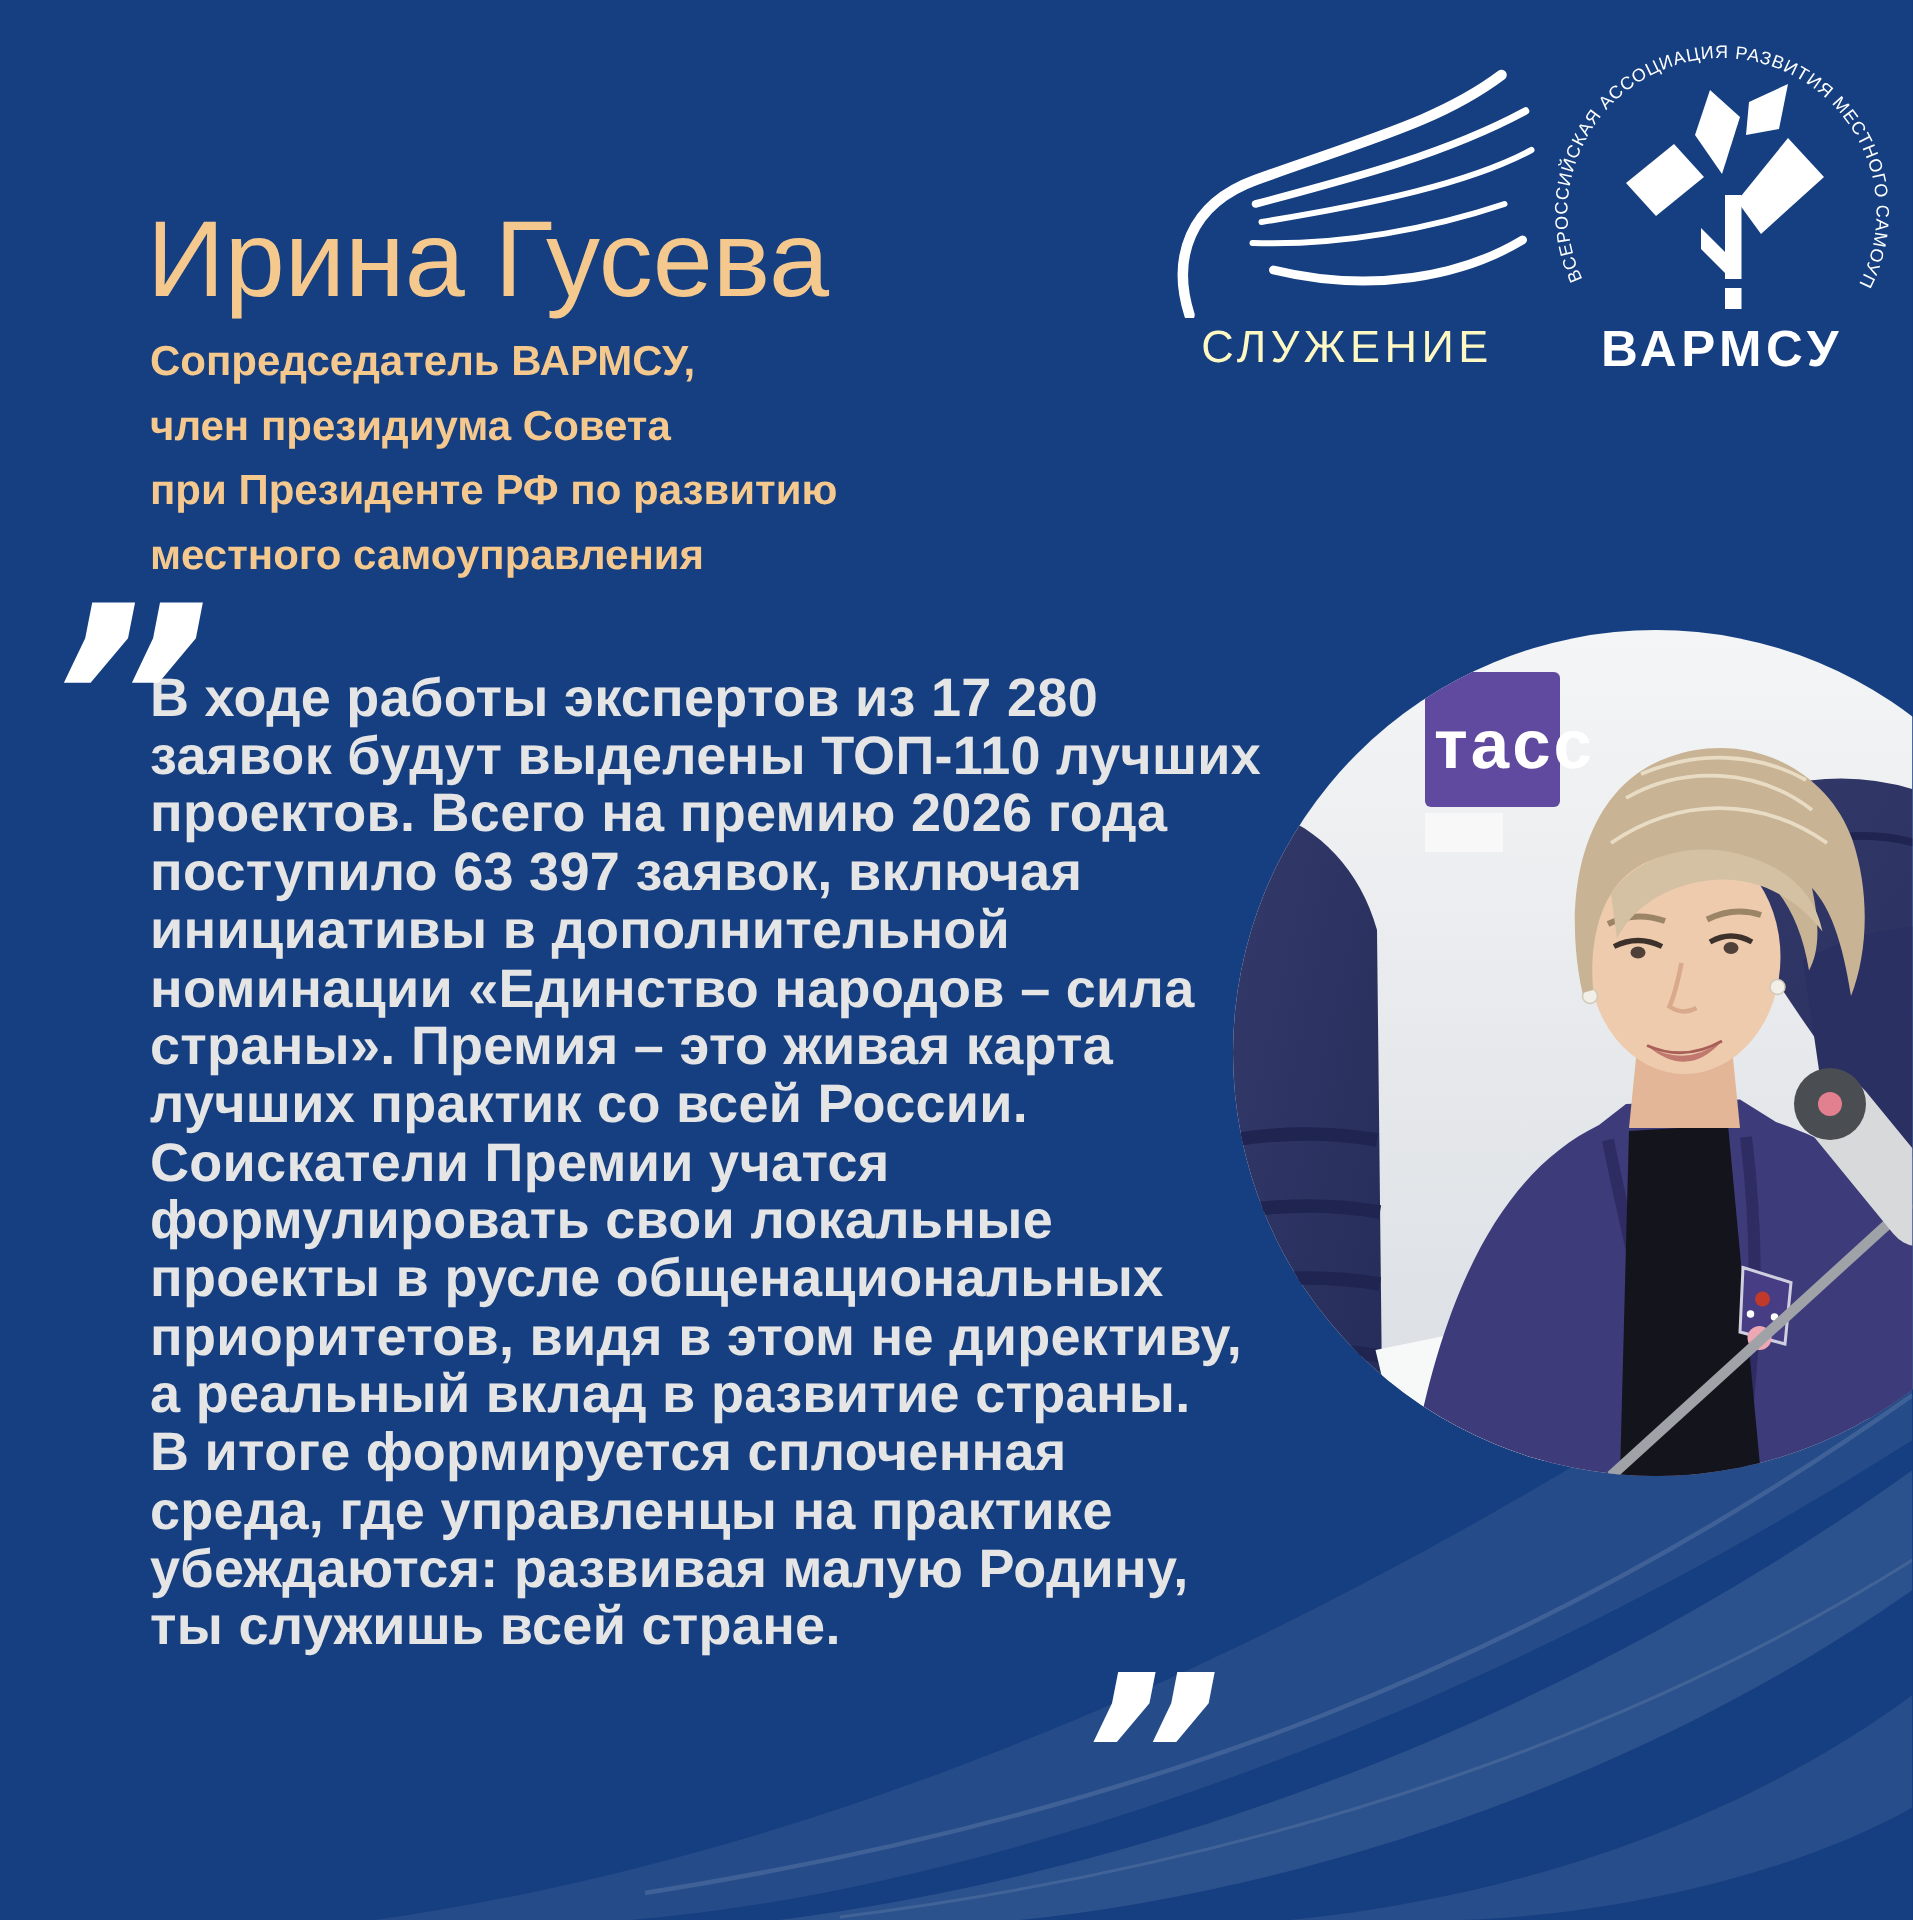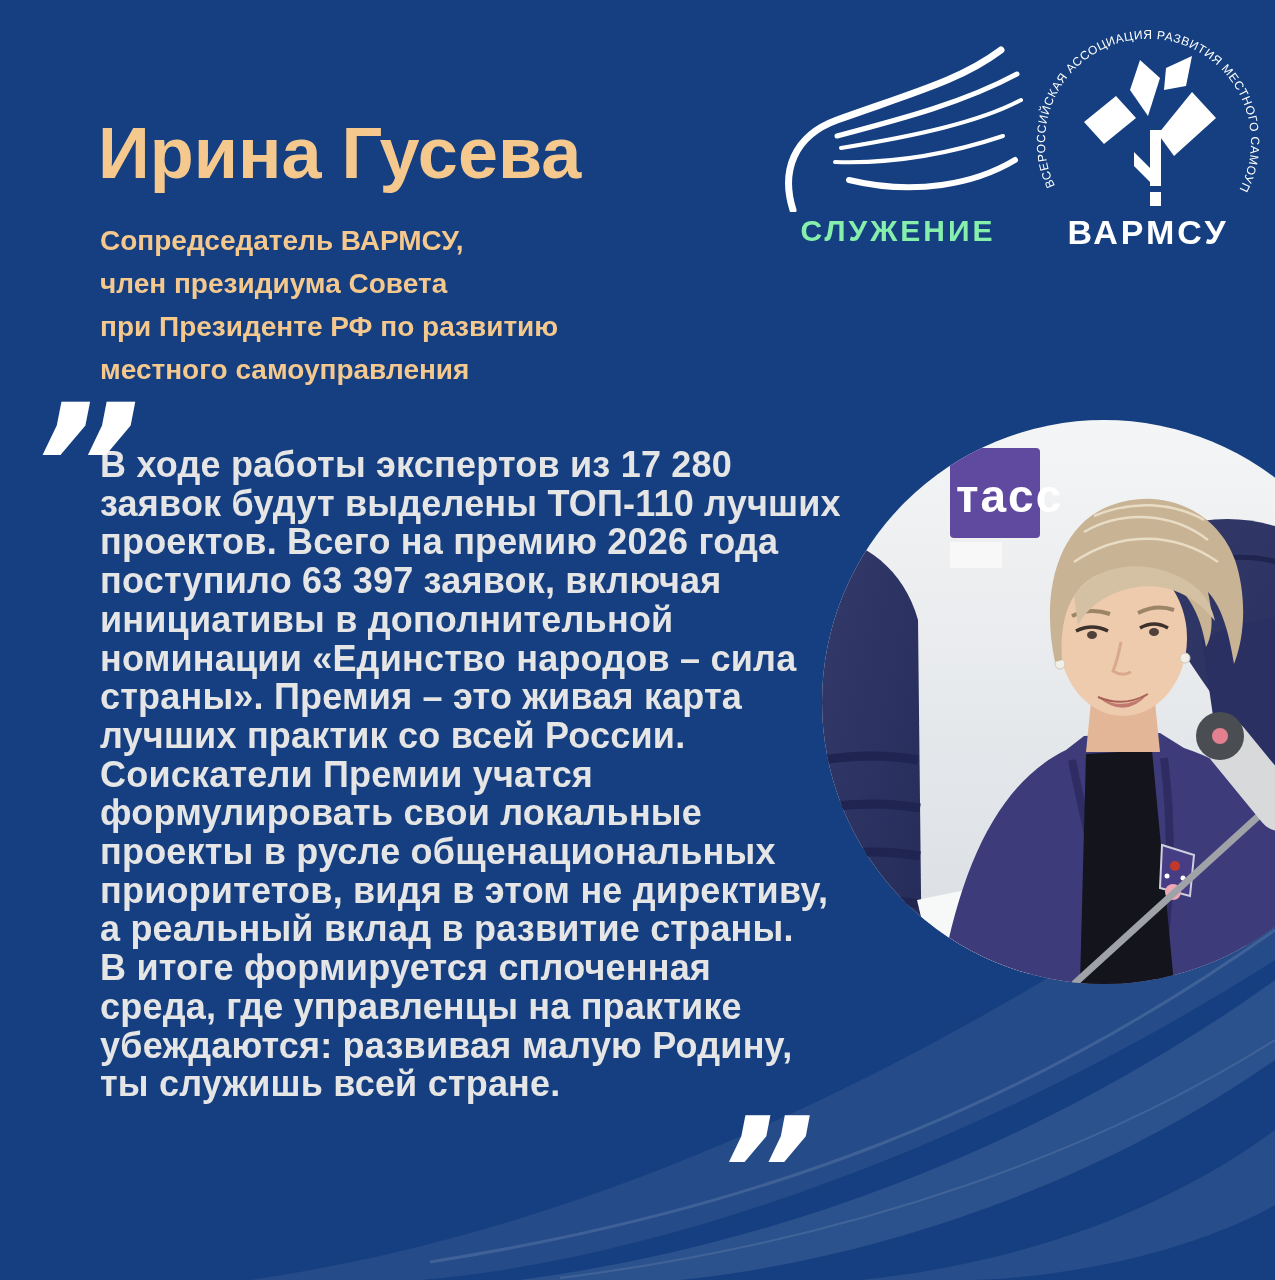--- a/index.html
+++ b/index.html
@@ -2,29 +2,29 @@
 <html><head>
 <meta charset="utf-8">
 <style>
   html,body{margin:0;padding:0;}
   body{width:1275px;height:1280px;overflow:hidden;background:#133D7E;
        font-family:"Liberation Sans",sans-serif;position:relative;}
   .card{position:absolute;inset:0;background:#153F80;overflow:hidden;}
 
   .swoosh{position:absolute;left:0;top:0;z-index:1;}
 
-  .title{position:absolute;left:98px;top:112px;margin:0;z-index:3;
-         font-size:72px;font-weight:700;color:#F5C98E;letter-spacing:0;}
+  .title{position:absolute;left:98px;top:132px;margin:0;z-index:3;
+         font-size:72px;font-weight:400;color:#F5C98E;letter-spacing:0;}
   .subtitle{position:absolute;left:100px;top:219px;z-index:3;
             font-size:28px;font-weight:700;color:#F5C98E;
             line-height:43px;white-space:pre-line;}
 
   .wing-block{position:absolute;left:763px;top:44px;width:270px;z-index:3;}
-  .wing-label{margin-top:-2px;text-align:center;color:#86efac;
-              font-size:30px;font-weight:700;letter-spacing:3px;}
+  .wing-label{margin-top:-2px;text-align:center;color:#fef9c3;
+              font-size:30px;font-weight:400;letter-spacing:3px;}
 
   .varmsu{position:absolute;left:1032px;top:26px;z-index:3;}
   .varmsu text{fill:#FFFFFF;}
   .arc-text{font-size:12px;letter-spacing:0.6px;font-weight:500;}
   .varmsu-word{font-size:34px;font-weight:600;letter-spacing:3px;}
 
   .q-mark{position:absolute;z-index:4;color:#FFFFFF;line-height:1;
           font-family:"DejaVu Sans",sans-serif;font-weight:700;font-style:italic;}
   .q-open{left:30px;top:382px;font-size:172px;}
   .q-close{left:718px;top:1098px;font-size:150px;}

